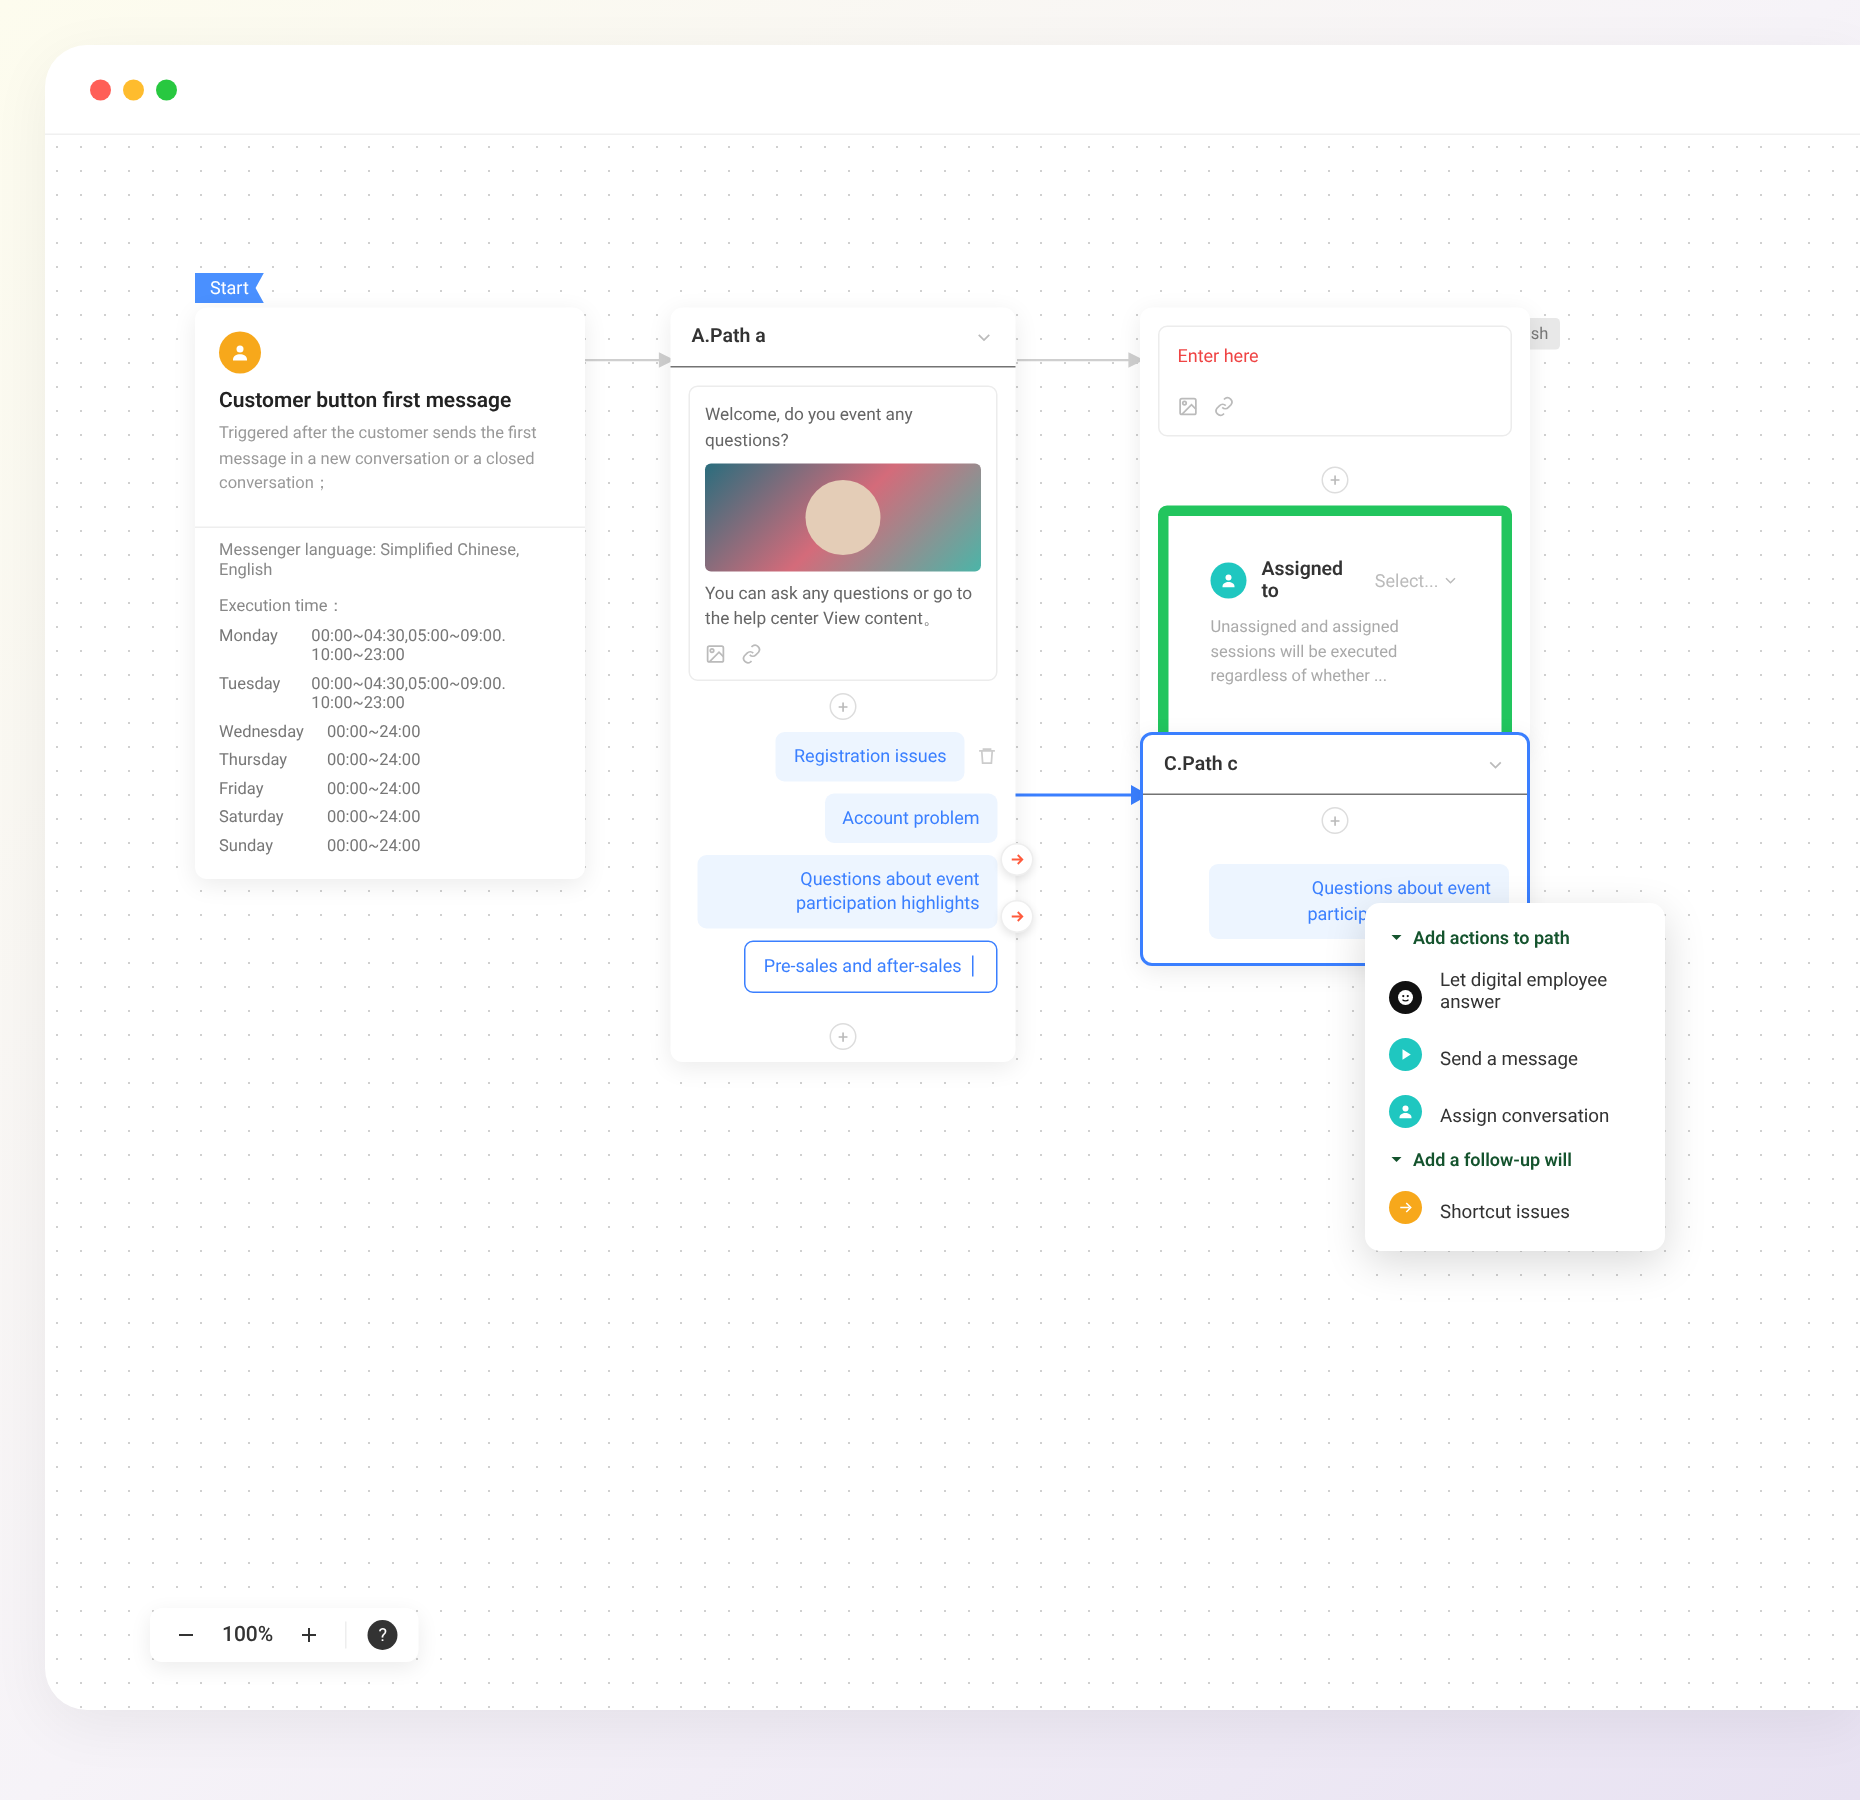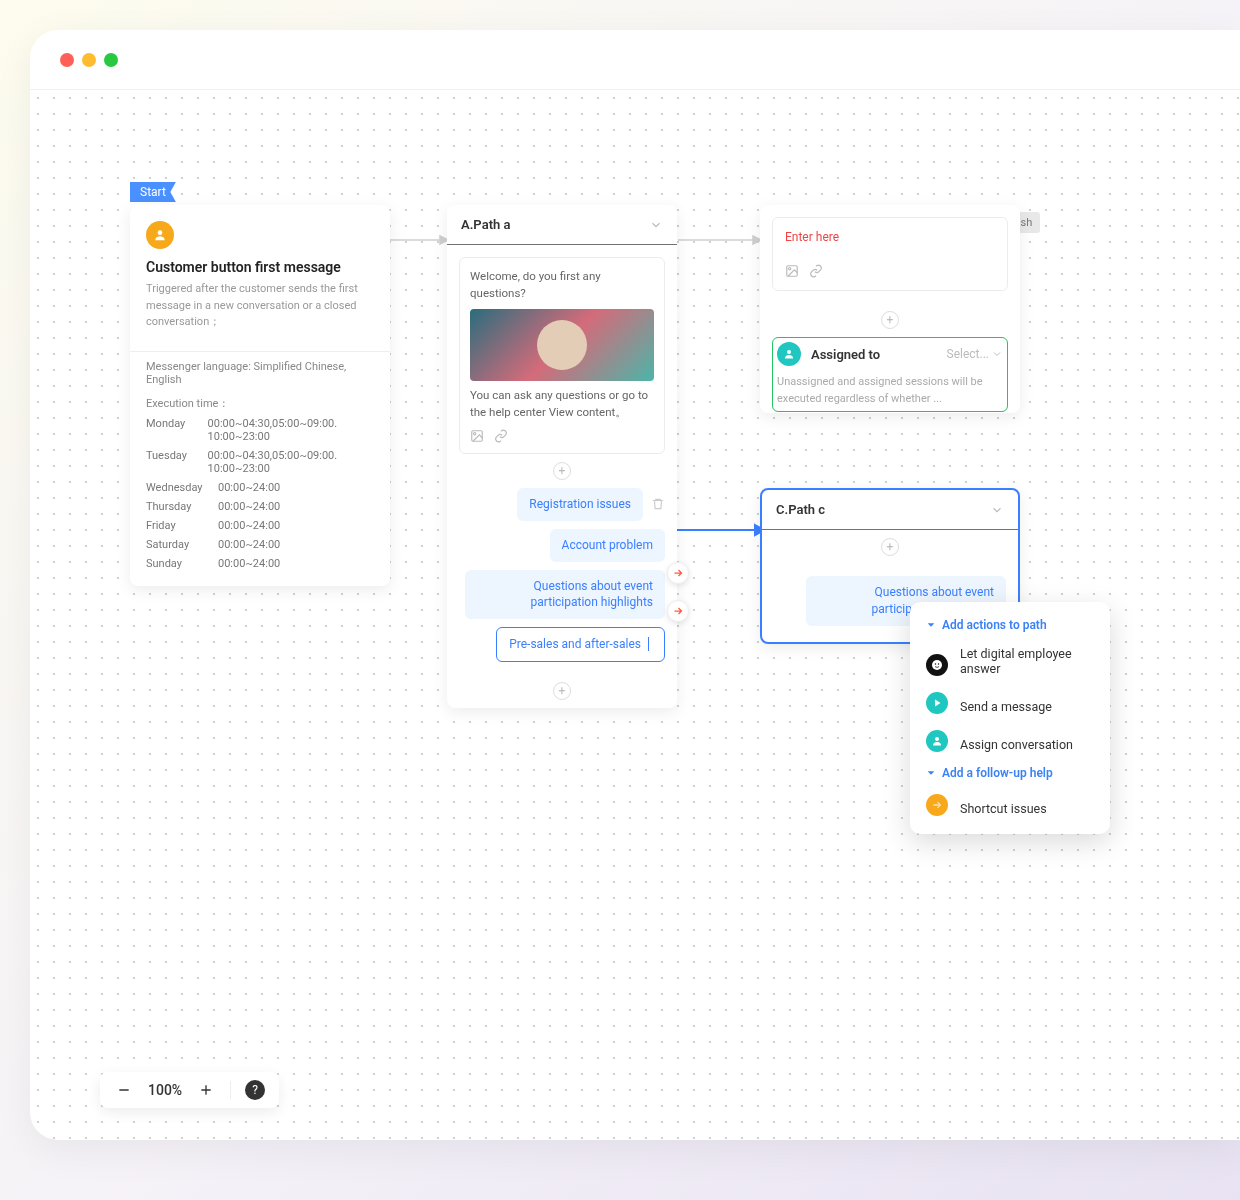--- a/index.html
+++ b/index.html
@@ -251,23 +251,23 @@
   padding: 12px;
   min-height: 64px;
 }
 .card-b .input-ph .ph-text {
   font-size: 12px;
   color: #ef4444;
   margin-bottom: 20px;
 }
 .card-b .assign-box {
   margin: 0 12px 1px;
-  border: 1px solid #22c55e;
+  border: 7px solid #22c55e;
   border-radius: 6px;
-  padding: 4px;
+  padding: 28px;
 }
 .assign-hdr {
   display: flex;
   align-items: center;
   gap: 10px;
   margin-bottom: 8px;
 }
 .circ-teal {
   width: 24px; height: 24px;
   background: #1fc7c0;
@@ -304,21 +304,21 @@
   background: #fff;
   border-radius: 10px;
   box-shadow: 0 8px 28px rgba(0,0,0,0.15);
   padding: 10px 0;
   z-index: 20;
 }
 .ctx-menu .hdr {
   padding: 6px 16px;
   font-size: 12px;
   font-weight: 600;
-  color: #3b82f6;
+  color: #14532d;
   display: flex;
   align-items: center;
   gap: 6px;
 }
 .ctx-menu .item {
   padding: 8px 16px;
   font-size: 12.5px;
   color: #333;
   display: flex;
   align-items: flex-end;
@@ -465,21 +465,21 @@
     </div>
 
     <div class="card card-path card-a">
       <div class="path-hdr">
         <span class="title">A.Path a</span>
         <svg class="chev" viewBox="0 0 24 24" fill="none" stroke="currentColor" stroke-width="2">
             <path d="M6 9l6 6 6-6"></path>
           </svg>
       </div>
       <div class="msg-box">
-        <div>Welcome, do you first any questions?</div>
+        <div>Welcome, do you event any questions?</div>
         <div class="img-ph"></div>
         <div>You can ask any questions or go to the help center View content。</div>
         <div class="msg-tools">
           <svg class="micro-icon" viewBox="0 0 24 24" fill="none" stroke="currentColor" stroke-width="2">
               <rect x="3" y="3" width="18" height="18" rx="2"></rect>
               <circle cx="8" cy="8" r="2"></circle>
               <path d="M21 15l-5-5L5 21"></path>
             </svg>
           <svg class="micro-icon" viewBox="0 0 24 24" fill="none" stroke="currentColor" stroke-width="2">
               <path d="M10 13a5 5 0 007 0l3-3a5 5 0 00-7-7l-1 1"></path>
@@ -610,21 +610,21 @@
               <circle cx="12" cy="8" r="4"></circle>
               <path d="M4 20c0-4 4-6 8-6s8 2 8 6v1H4z"></path>
             </svg>
         </div>
         <span>Assign conversation</span>
       </div>
       <div class="hdr">
         <svg width="10" height="10" viewBox="0 0 24 24" fill="currentColor">
             <path d="M4 8l8 8 8-8z"></path>
           </svg>
-        <span>Add a follow-up help</span>
+        <span>Add a follow-up will</span>
       </div>
       <div class="item">
         <div class="mi-icon mi-orange">
           <svg viewBox="0 0 24 24" width="12" height="12" fill="#fff">
               <path d="M5 12h12M13 6l6 6-6 6" stroke="#fff" stroke-width="2" fill="none"></path>
             </svg>
         </div>
         <span>Shortcut issues</span>
       </div>
     </div>

